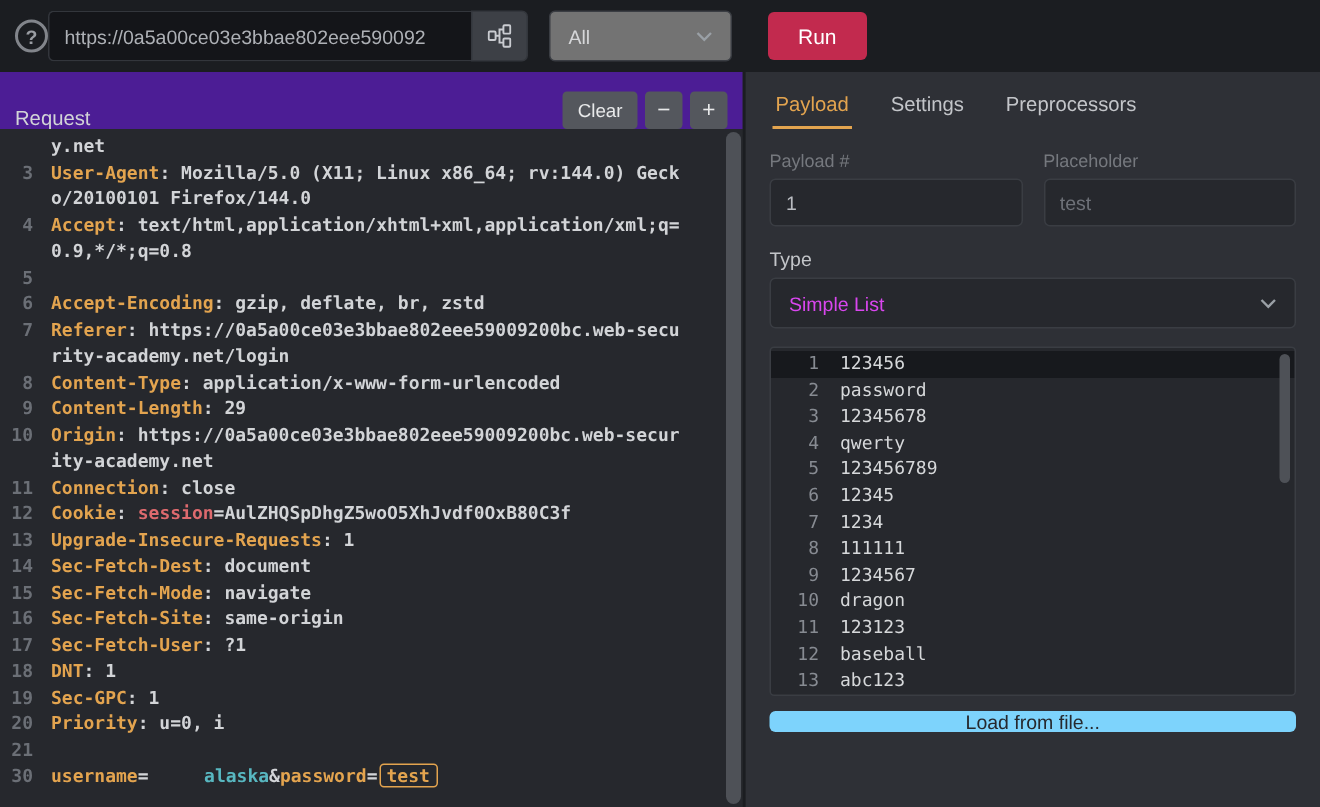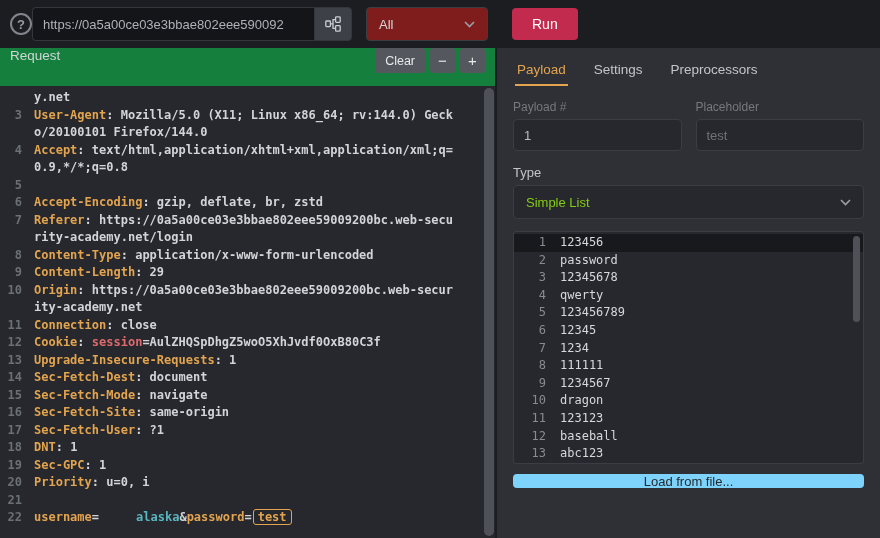--- a/index.html
+++ b/index.html
@@ -10,31 +10,31 @@
   .topbar { height:48px; background:#1b1d21; display:flex; align-items:center; padding:0 10px; }
   .help-btn { width:22px; height:22px; border-radius:50%; border:2px solid #82858b; color:#9a9da3;
               display:flex; align-items:center; justify-content:center; font-size:13px; font-weight:bold;
               background:transparent; flex:none; }
   .url-group { display:flex; height:34px; }
   .url-input { width:282px; background:#141519; border:1px solid #33363c; border-right:none;
                border-radius:4px 0 0 4px; color:#aeb1b6; font-size:13px; padding:0 10px;
                display:flex; align-items:center; white-space:nowrap; overflow:hidden; }
   .sitemap-btn { width:38px; background:#3d4046; border:1px solid #33363c; border-radius:0 4px 4px 0;
                  display:flex; align-items:center; justify-content:center; }
-  .scope-select { margin-left:14px; width:122px; height:34px; background:#7f1d1d; border:1px solid #3a3d43;
+  .scope-select { margin-left:14px; width:122px; height:34px; background:#737373; border:1px solid #3a3d43;
                   border-radius:4px; display:flex; align-items:center; justify-content:space-between;
                   padding:0 12px; font-size:13px; color:#d6d7d9;text-align:right; }
   .run-btn { margin-left:24px; height:32px; padding:0 20px; background:#c22a4e; color:#ffffff; border:none;
              border-radius:4px; font-size:14px; font-family:"Liberation Sans", sans-serif; }
 
   
   .main { display:flex; height:490px; }
   .left { width:497px; background:#26282d; border-right:2px solid #1b1d21; display:flex;
           flex-direction:column; position:relative; }
-  .left-header { height:38px; display:flex; align-items:flex-start; padding:0 10px; background:#15803d; }
+  .left-header { height:38px; display:flex; align-items:flex-end; padding:0 10px; background:#4c1d95; }
   .left-title { font-size:13.5px; color:#d2d4d7; }
   .left-header .spacer { flex:1; }
   .gray-btn { background:#54575d; color:#e8e9ea; border:none; border-radius:3px; height:25px;
               font-size:12.5px; font-family:"Liberation Sans", sans-serif; margin-left:5px; }
   .gray-btn.wide { padding:0 10px; }
   .gray-btn.sq { width:25px; font-size:15px; line-height:1; }
 
   
   .editor { flex:1; overflow:hidden; font-family:"DejaVu Sans Mono", monospace; font-size:12px;
             line-height:17.5px; padding-top:3px; position:relative; background:#26282d;font-weight:bold; }
@@ -58,21 +58,21 @@
   .form { padding:10px 16px 0; display:flex; flex-direction:column; }
   .field-row { display:flex; gap:14px; }
   .field { flex:1; }
   .field label { display:block; font-size:12px; color:#75787e; margin-bottom:5px; }
   .text-input { width:100%; height:32px; background:#26282d; border:1px solid #3a3d43; border-radius:4px;
                 font-size:13px; padding:0 10px; display:flex; align-items:center; color:#b9bcc1; }
   .text-input.ph { color:#6e7178; }
   .type-label { font-size:13px; color:#c3c5c9; margin:14px 0 5px; }
   .select { width:100%; height:34px; background:#26282d; border:1px solid #3a3d43; border-radius:4px;
             display:flex; align-items:center; justify-content:space-between; padding:0 12px;
-            font-size:13px; color:#84cc16; }
+            font-size:13px; color:#d946ef; }
   .list-box { margin-top:12px; border:1px solid #3a3d43; border-radius:3px; background:#26282d;
               height:233px; overflow:hidden; position:relative; font-family:"DejaVu Sans Mono", monospace;
               font-size:12px; line-height:17.6px; padding-top:2px; }
   .list-row { display:flex; padding-right:16px; }
   .list-row.selected { background:#17191d; }
   .list-num { width:32px; text-align:right; margin-right:14px; color:#878b92; flex:none; }
   .list-val { color:#d6d8da; }
   .list-scroll { position:absolute; right:3px; top:4px; width:7px; height:86px; background:#4e5157; border-radius:4px; }
   .load-btn { margin-top:10px; height:14px; background:#7dd3fc; color:#26282d; border:none; border-radius:4px;
               font-size:13px; font-family:"Liberation Sans", sans-serif; width:100%; }
@@ -134,21 +134,21 @@
         <div class="ed-row"><span class="gutter">12</span><span class="code"><span class="tok-key">Cookie</span><span class="tok-plain">: </span><span class="tok-red">session</span><span class="tok-plain">=AulZHQSpDhgZ5woO5XhJvdf0OxB80C3f</span></span></div>
         <div class="ed-row"><span class="gutter">13</span><span class="code"><span class="tok-key">Upgrade-Insecure-Requests</span><span class="tok-plain">: 1</span></span></div>
         <div class="ed-row"><span class="gutter">14</span><span class="code"><span class="tok-key">Sec-Fetch-Dest</span><span class="tok-plain">: document</span></span></div>
         <div class="ed-row"><span class="gutter">15</span><span class="code"><span class="tok-key">Sec-Fetch-Mode</span><span class="tok-plain">: navigate</span></span></div>
         <div class="ed-row"><span class="gutter">16</span><span class="code"><span class="tok-key">Sec-Fetch-Site</span><span class="tok-plain">: same-origin</span></span></div>
         <div class="ed-row"><span class="gutter">17</span><span class="code"><span class="tok-key">Sec-Fetch-User</span><span class="tok-plain">: ?1</span></span></div>
         <div class="ed-row"><span class="gutter">18</span><span class="code"><span class="tok-key">DNT</span><span class="tok-plain">: 1</span></span></div>
         <div class="ed-row"><span class="gutter">19</span><span class="code"><span class="tok-key">Sec-GPC</span><span class="tok-plain">: 1</span></span></div>
         <div class="ed-row"><span class="gutter">20</span><span class="code"><span class="tok-key">Priority</span><span class="tok-plain">: u=0, i</span></span></div>
         <div class="ed-row"><span class="gutter">21</span><span class="code"></span></div>
-        <div class="ed-row"><span class="gutter">22</span><span class="code"><span class="tok-key">username</span><span class="tok-plain">=</span><span class="tok-teal">alaska</span><span class="tok-plain">&amp;</span><span class="tok-key">password</span><span class="tok-plain">=</span><span class="tok-box">test</span></span></div>
+        <div class="ed-row"><span class="gutter">30</span><span class="code"><span class="tok-key">username</span><span class="tok-plain">=</span><span class="tok-teal">alaska</span><span class="tok-plain">&amp;</span><span class="tok-key">password</span><span class="tok-plain">=</span><span class="tok-box">test</span></span></div>
       </div>
     <div class="ed-scrollbar">
       <div class="ed-thumb"></div>
     </div>
   </div>
 
   <div class="right">
     <div class="tabs">
         <div class="tab active">Payload</div>
         <div class="tab">Settings</div>

